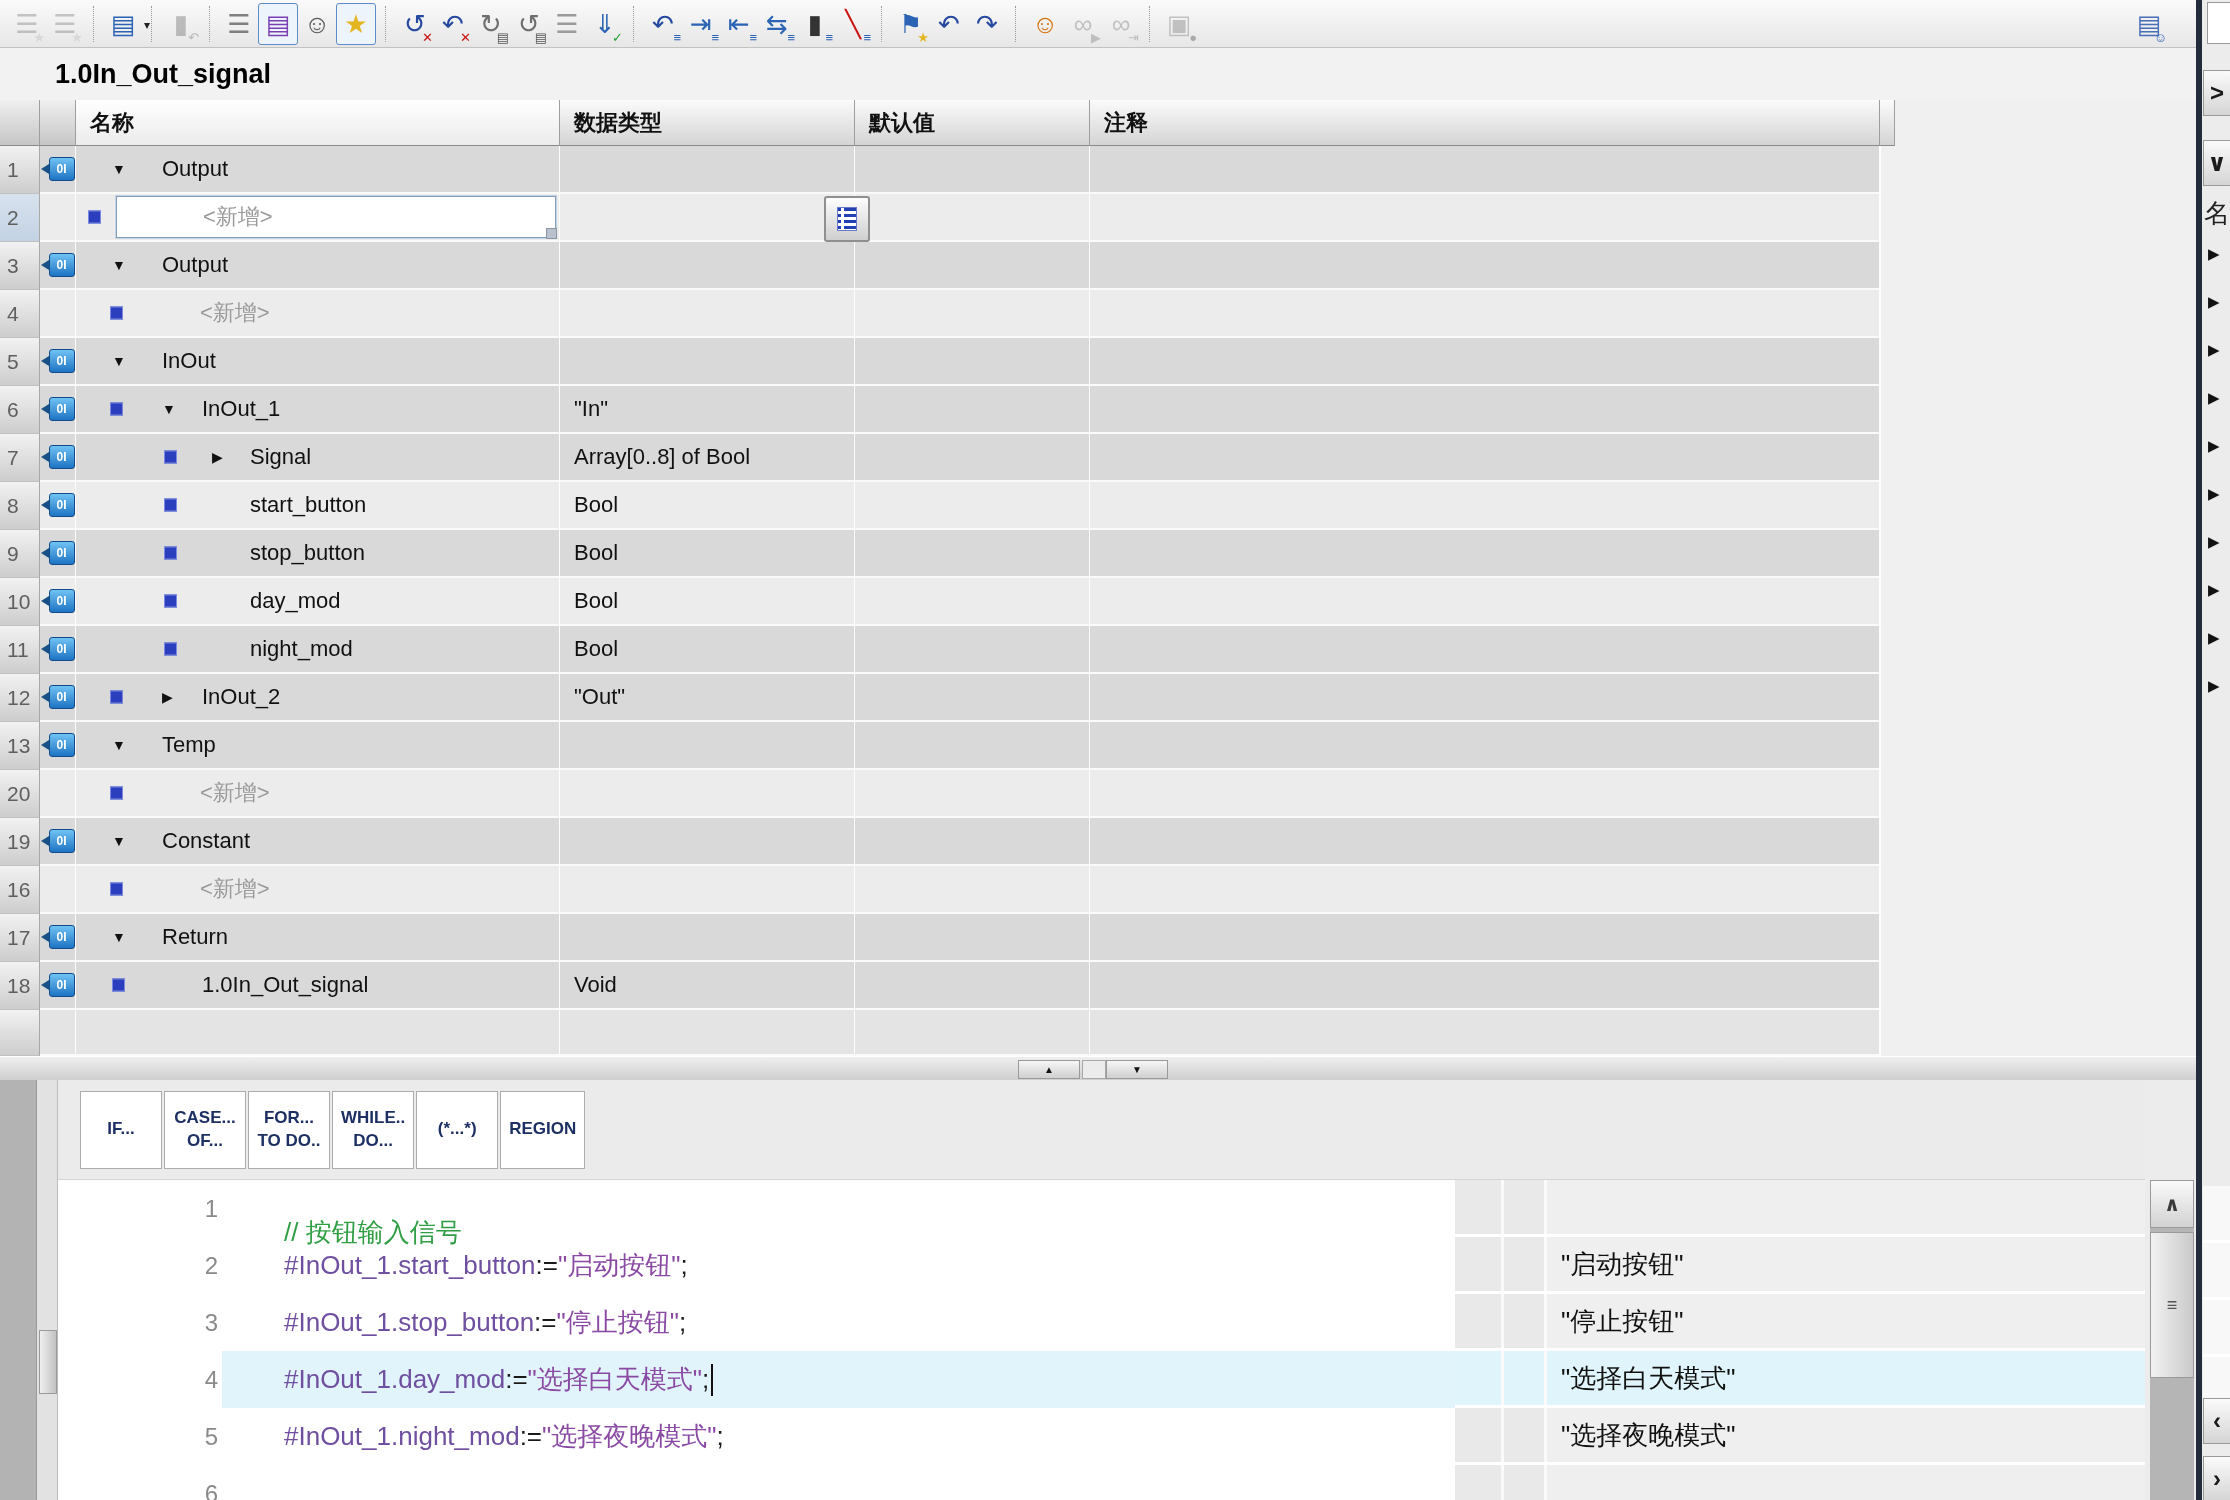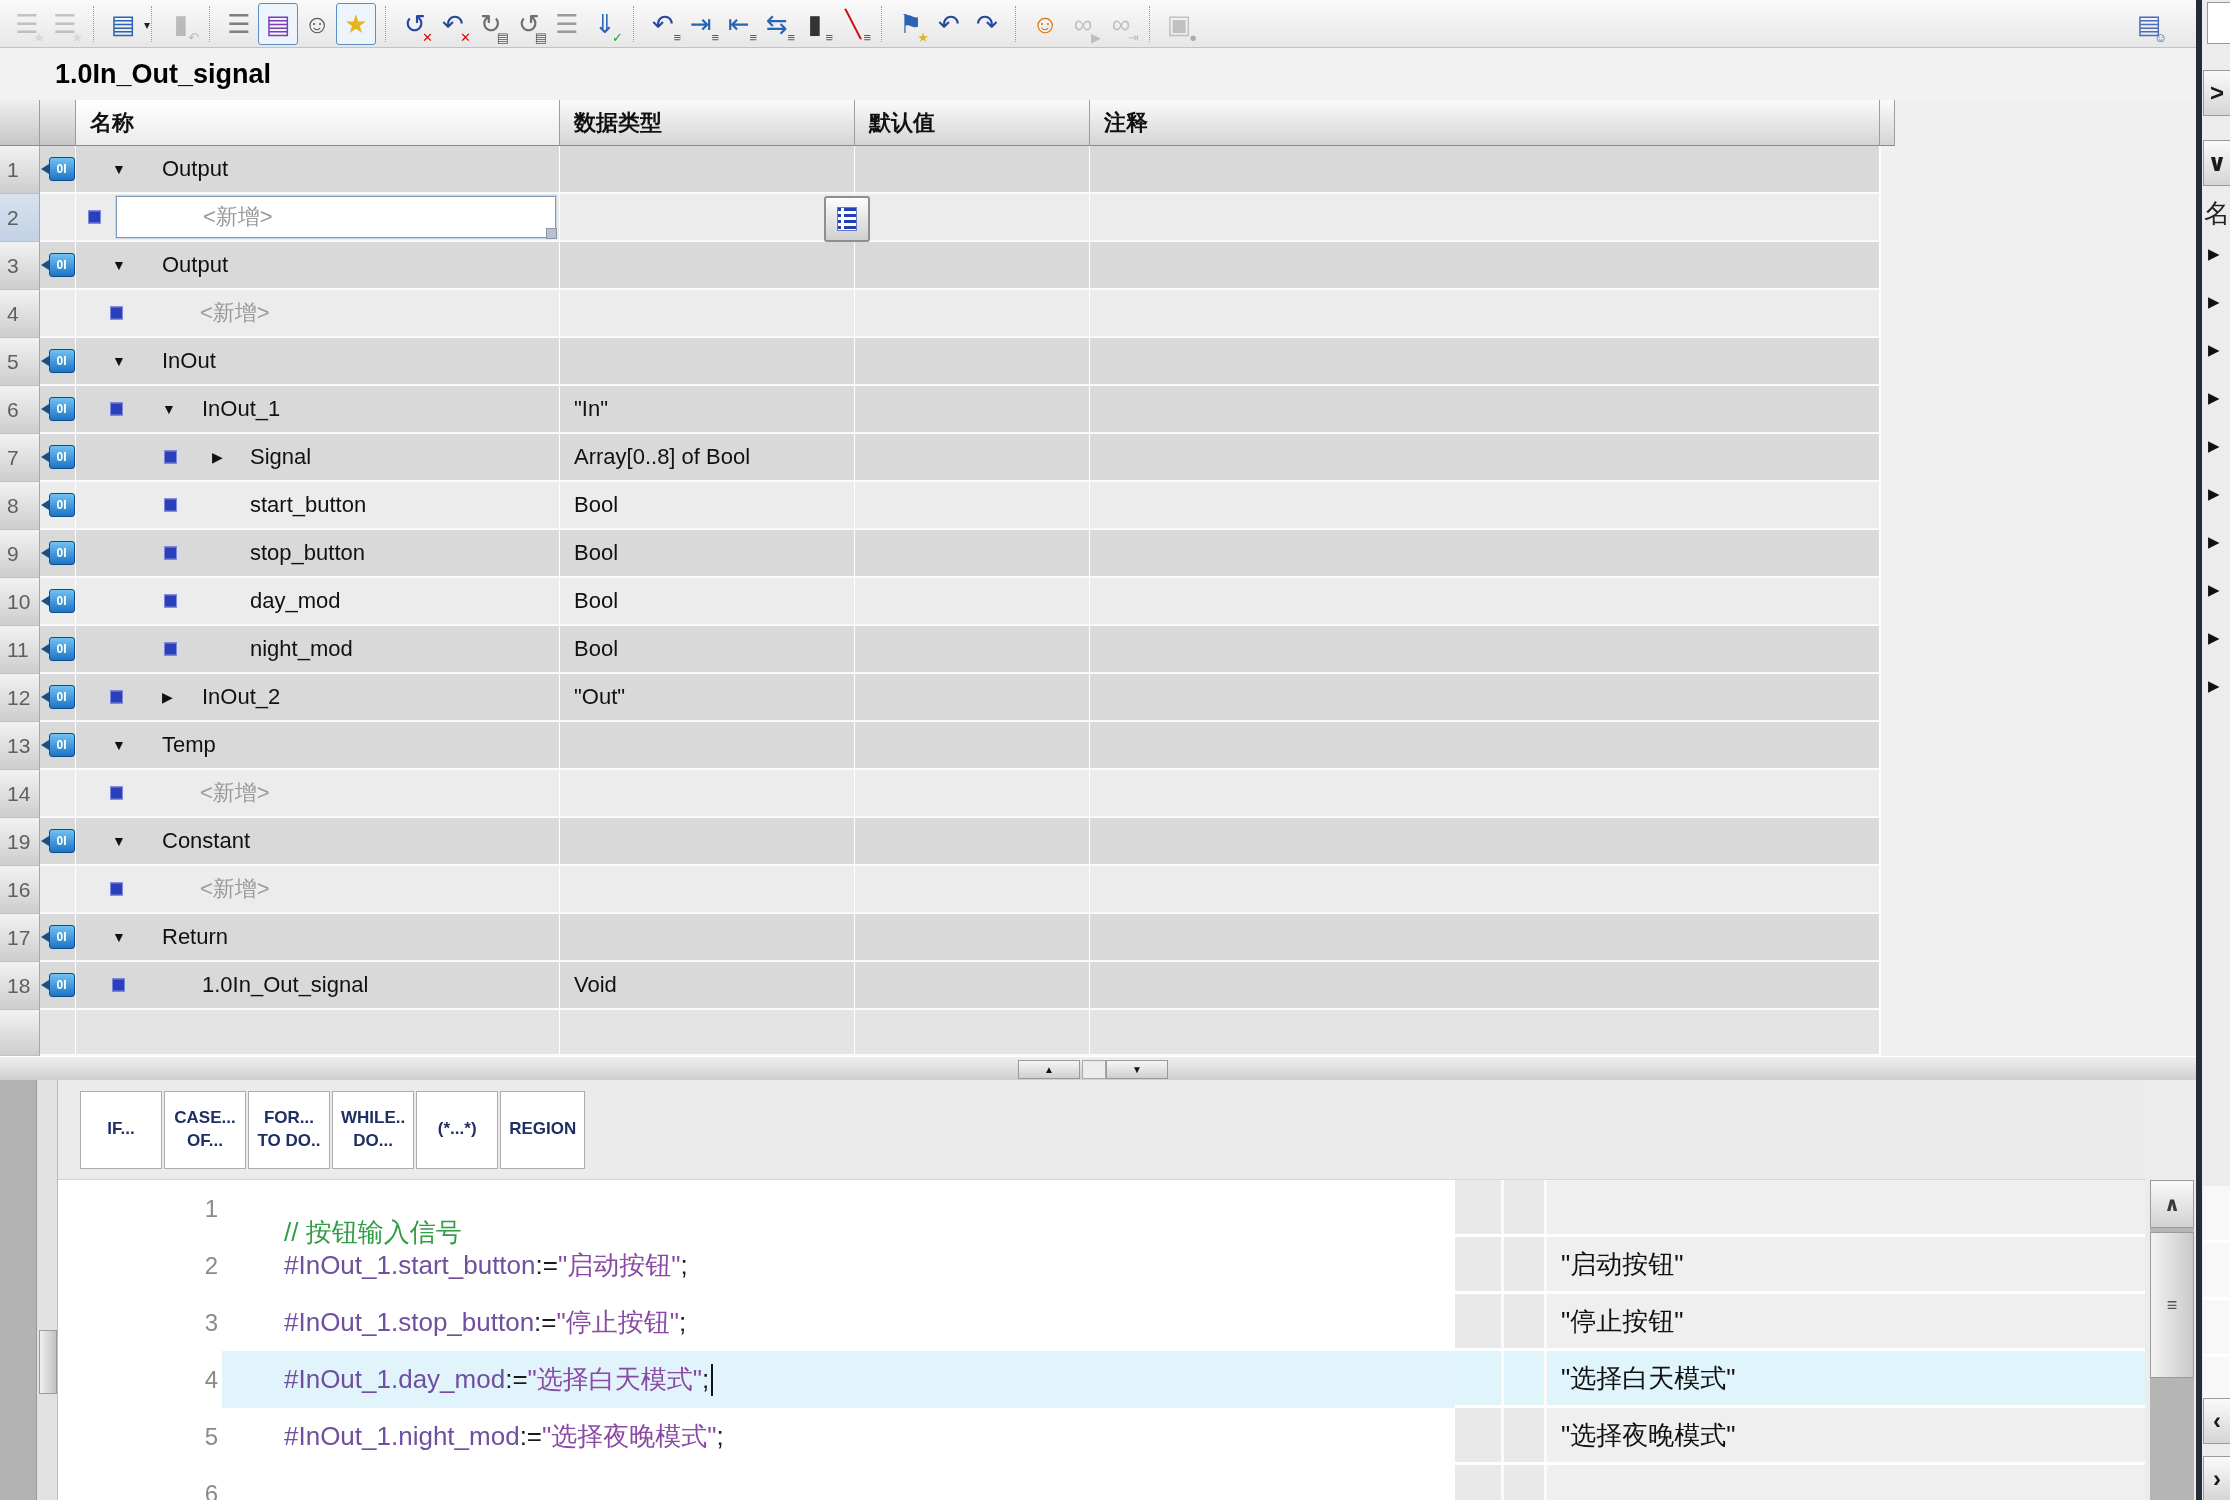--- a/index.html
+++ b/index.html
@@ -493,21 +493,21 @@
           <div class="cell cname">
             <span class="tri" style="left: 36px;">▼</span>
             <span class="nm" style="left: 86px;">Temp</span>
           </div>
           <div class="cell ctype"></div>
           <div class="cell"></div>
           <div class="cell"></div>
           <div class="cell"></div>
         </div>
         <div class="trow light">
-          <div class="cell cnum">14</div>
+          <div class="cell cnum">20</div>
           <div class="cell cicon"></div>
           <div class="cell cname">
             <span class="sq" style="left: 34px;"></span>
             <span class="nm newlbl" style="left: 124px;">&lt;新增&gt;</span>
           </div>
           <div class="cell ctype"></div>
           <div class="cell"></div>
           <div class="cell"></div>
           <div class="cell"></div>
         </div>

